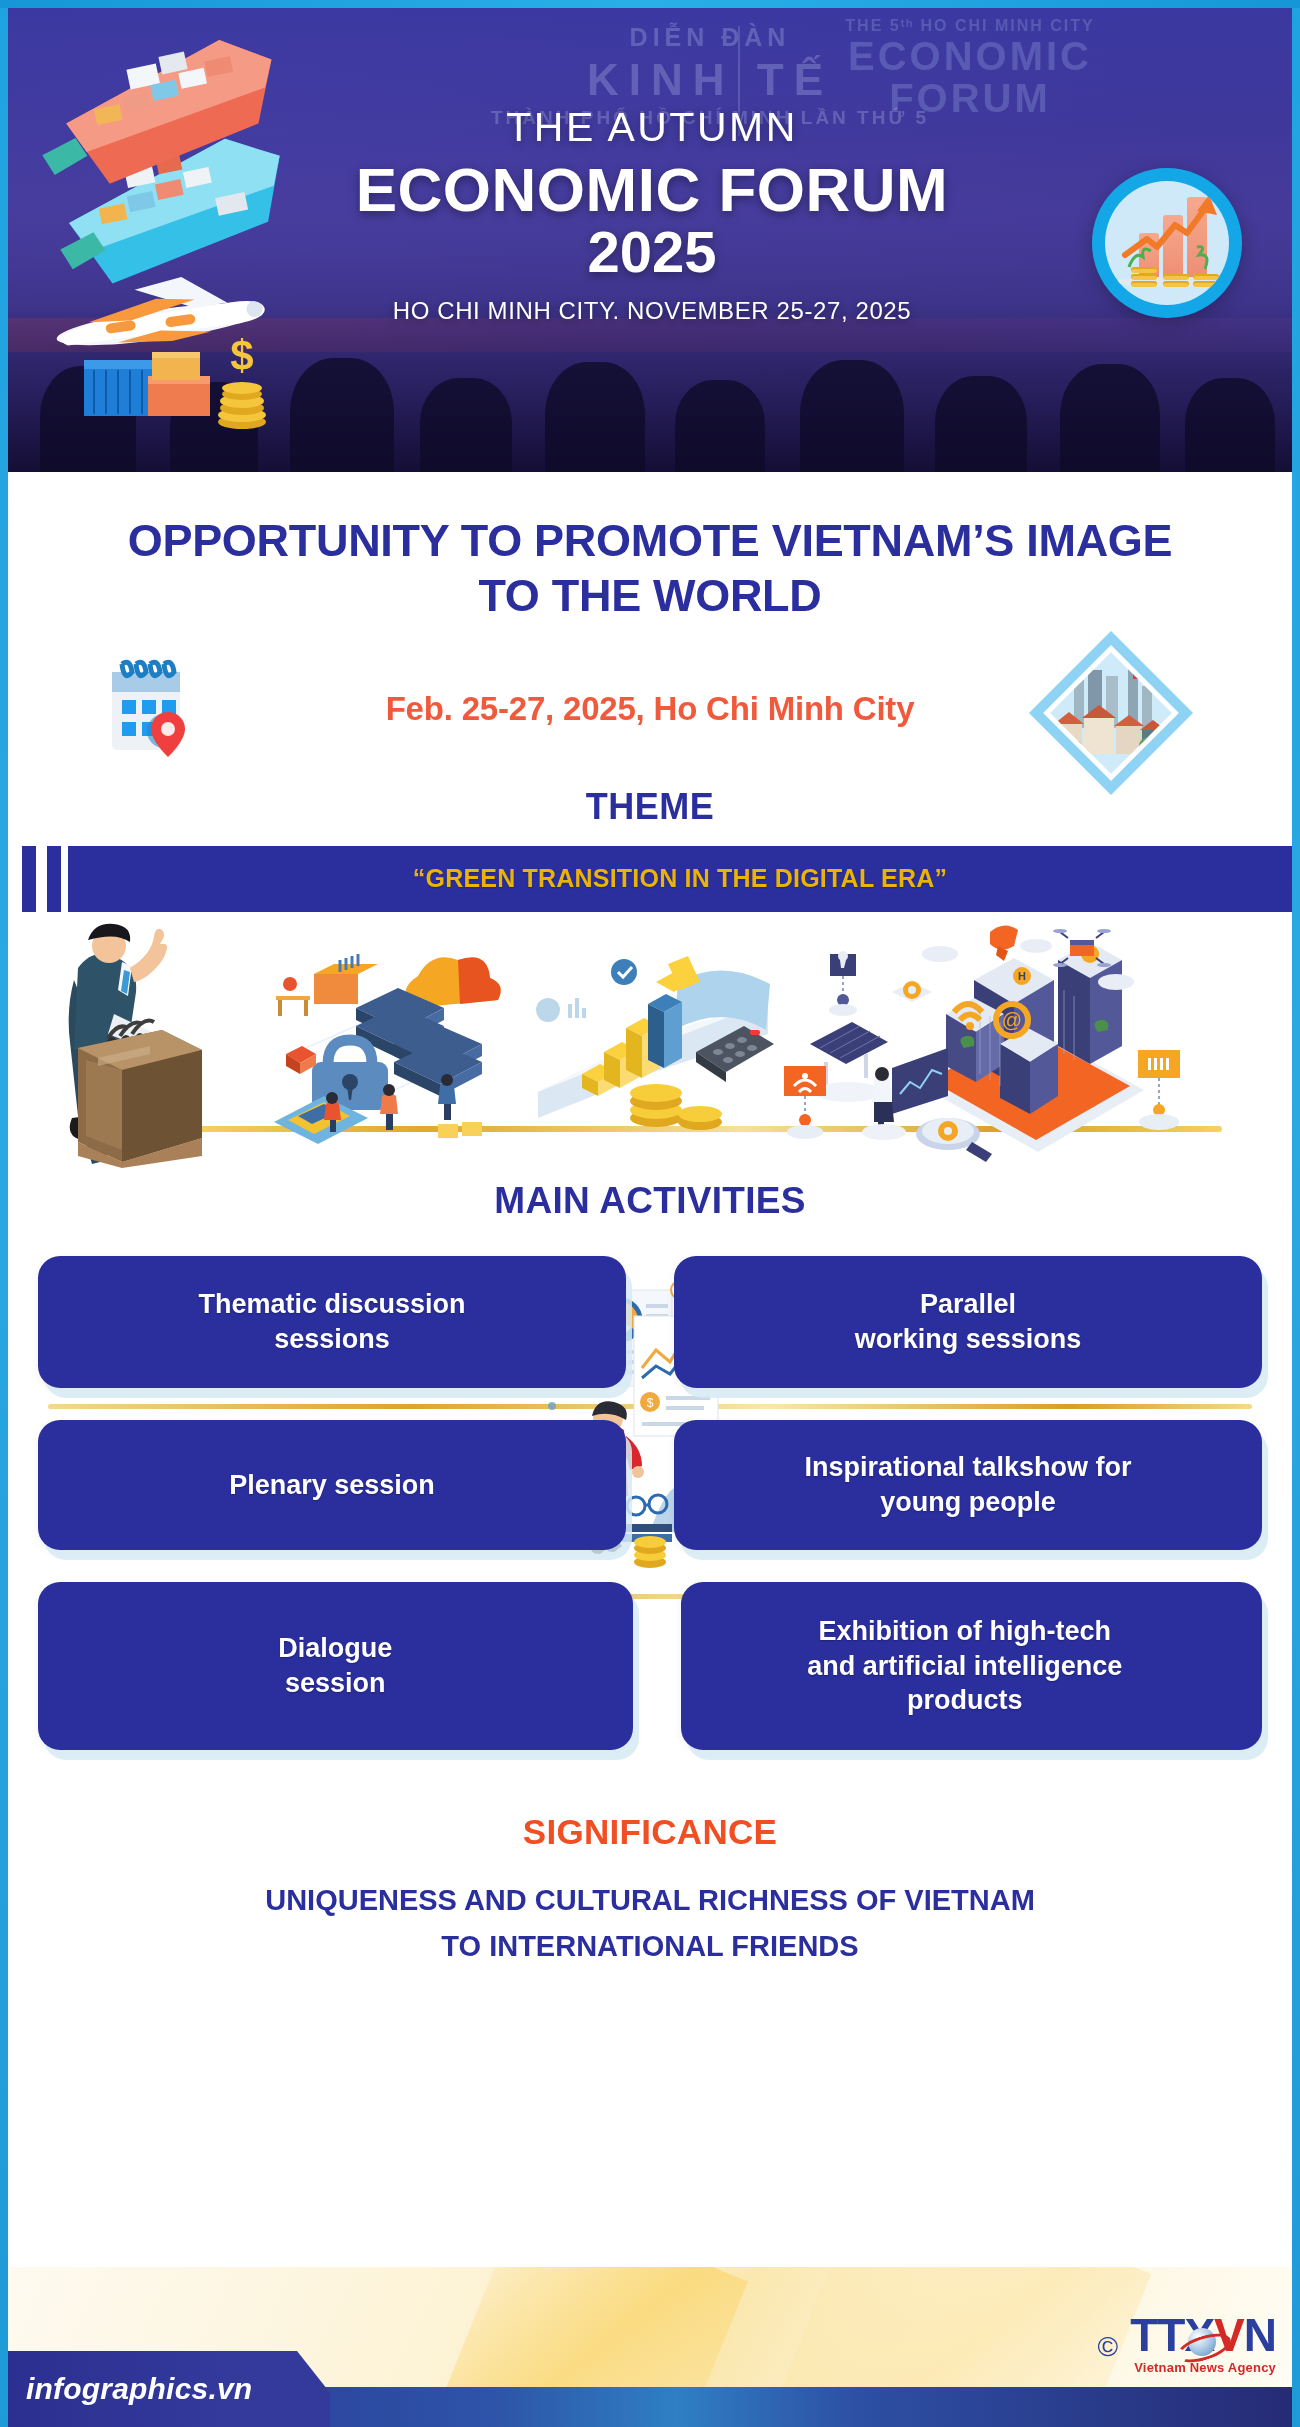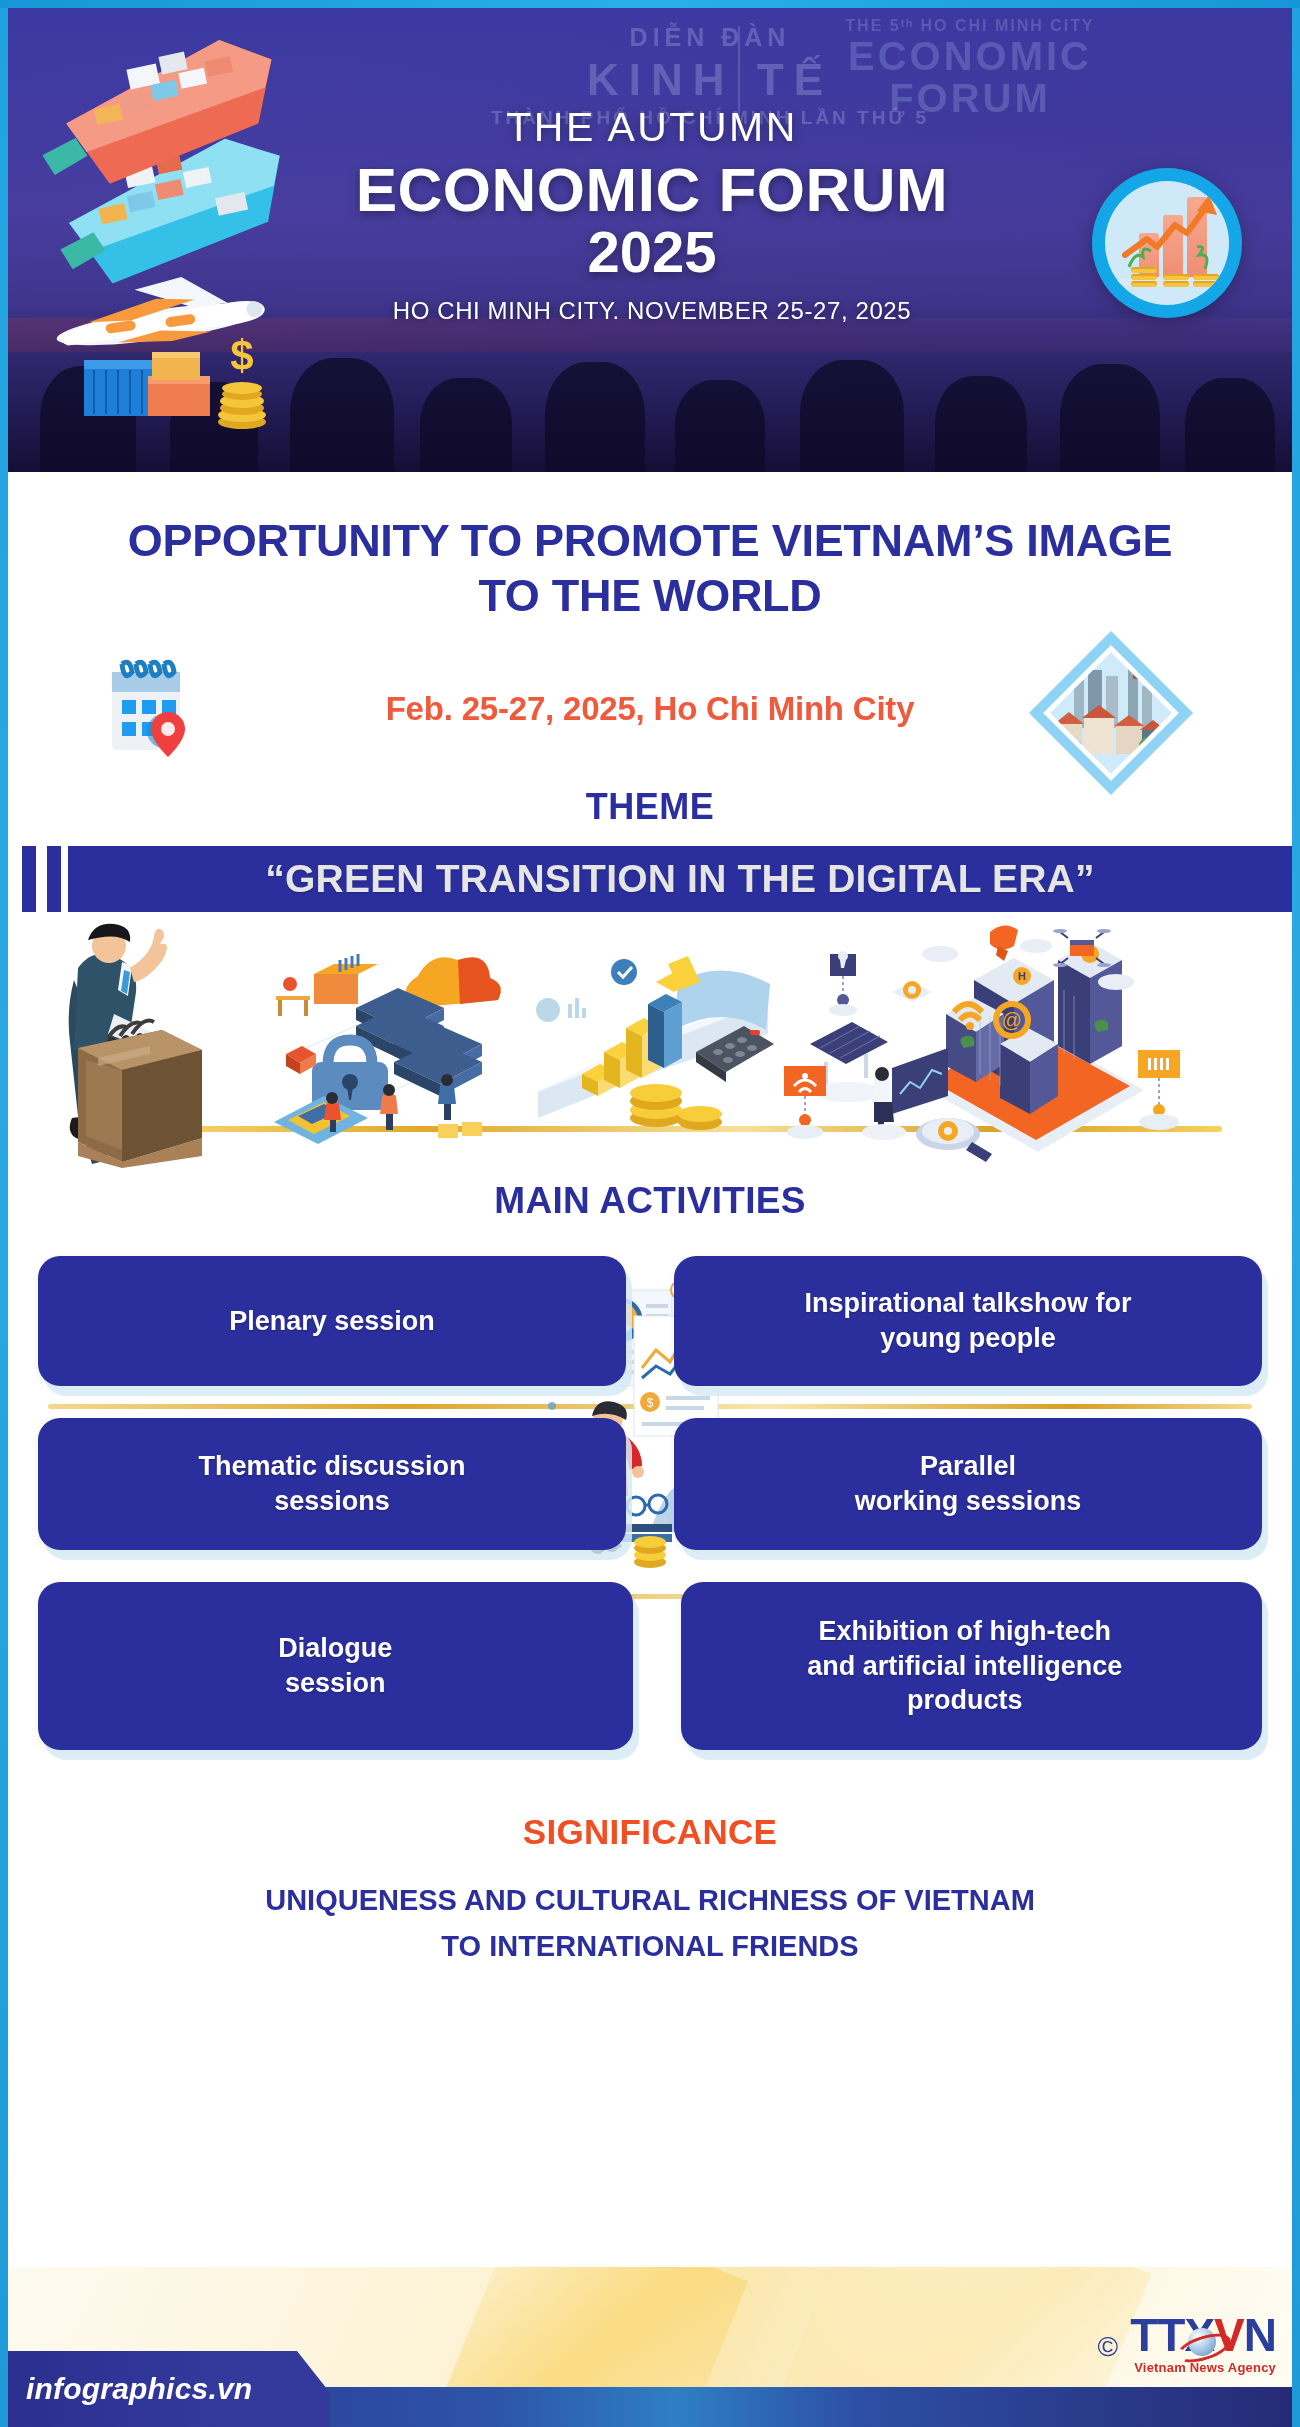--- a/index.html
+++ b/index.html
@@ -124,21 +124,21 @@
     margin-top:18px;
   }
   .theme-wrap{ position:relative; margin-top:18px; height:66px; }
   .theme-ticks{ position:absolute; left:14px; top:0; display:flex; gap:11px; }
   .tick{ width:14px; height:66px; background:#2b2f9e; }
   .theme-bar{
     position:absolute; left:60px; right:0; top:0; height:66px; background:#2b2f9e;
     display:flex; align-items:center; justify-content:center;
   }
   .theme-bar span{
-    color:#e5e5e5; font-size:39px; font-weight:800; letter-spacing:.2px;
+    color:#eab308; font-size:25px; font-weight:800; letter-spacing:.2px;
     text-shadow:0 1px 2px rgba(0,0,0,.25);
   }
 
   
   .band{ position:relative; height:270px; margin-top:6px; }
   .gold-line{
     position:absolute; left:150px; right:70px; top:208px; height:6px;
     background:linear-gradient(90deg,#f6d76b,#e0a92b 25%,#f7e09a 55%,#d79f23 80%,#f5d25f);
     border-radius:3px;
   }
@@ -826,37 +826,37 @@
             <circle cx="22" cy="160" r="4"></circle>
               <circle cx="36" cy="134" r="3"></circle>
             <path d="M30 196 l14 -8 l4 10 l-14 8Z"></path>
           </g>
           <circle cx="150" cy="44" r="9" fill="none" stroke="#f0a93c" stroke-width="2"></circle>
           <path d="M146 44 q4 -8 8 0" stroke="#f0a93c" stroke-width="2" fill="none"></path>
         </svg>
       </div>
 
       <div class="gridrow">
-        <div class="abox">
-          <span>Plenary session</span>
-        </div>
-        <div class="abox">
-          <span style="white-space:pre-line;">Inspirational talkshow for
-young people</span>
-        </div>
-      </div>
-
-      <div class="gridrow">
         <div class="abox tall">
           <span style="white-space:pre-line;">Thematic discussion
 sessions</span>
         </div>
         <div class="abox tall">
           <span style="white-space:pre-line;">Parallel
 working sessions</span>
+        </div>
+      </div>
+
+      <div class="gridrow">
+        <div class="abox">
+          <span>Plenary session</span>
+        </div>
+        <div class="abox">
+          <span style="white-space:pre-line;">Inspirational talkshow for
+young people</span>
         </div>
       </div>
 
       <div class="gridrow" style="margin-bottom:0;">
         <div class="abox" style="min-height:168px;">
           <span style="white-space:pre-line;text-align:center;">Dialogue
 session</span>
         </div>
         <div class="abox" style="min-height:168px;padding-left:13px;">
           <span style="white-space:pre-line;">Exhibition of high-tech

